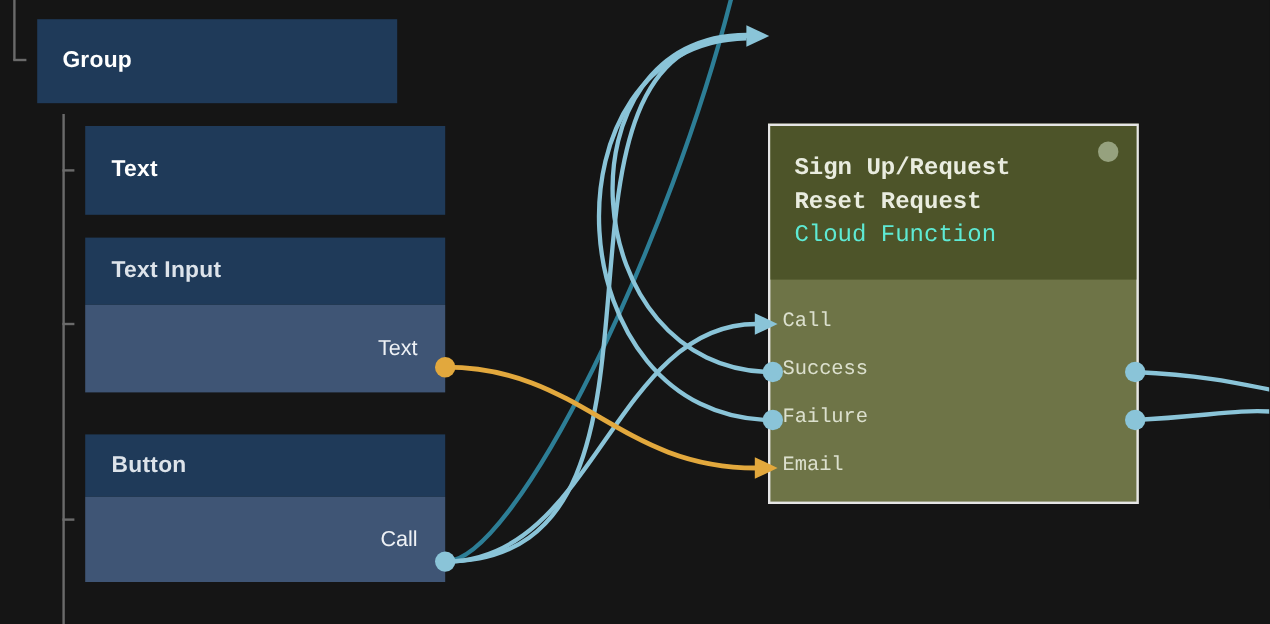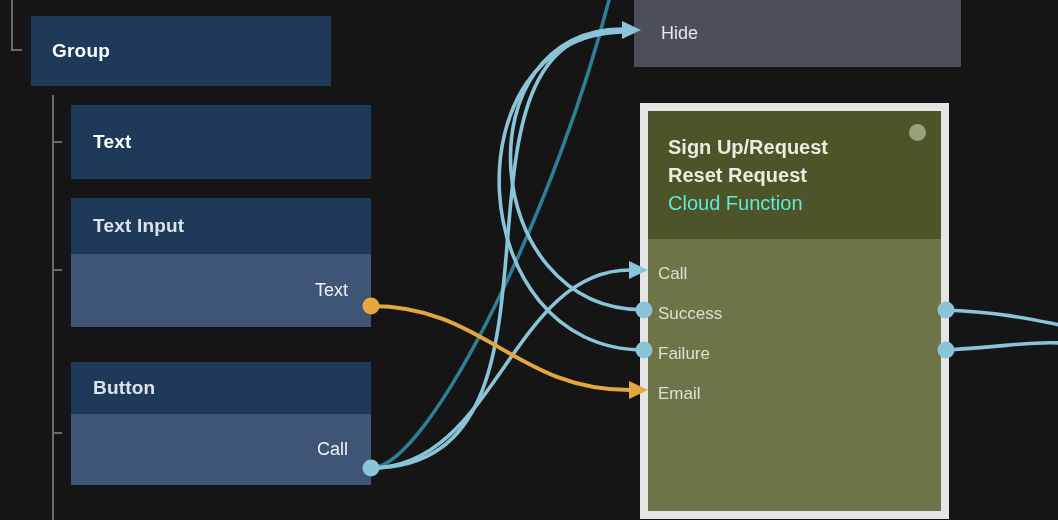--- a/index.html
+++ b/index.html
@@ -27,22 +27,22 @@
     background:#3f5575;display:flex;align-items:center;justify-content:flex-end;
     padding-right:23px;color:#eef1f5;font-size:18px;font-weight:500;
   }
   
   .gnode{
     position:absolute;background:#4a4f59;display:flex;align-items:center;
     padding-left:27px;color:#e3e6ea;font-size:18px;font-weight:500;
   }
   
   .fnode{
-    position:absolute;left:640px;top:103px;width:309px;height:416px;
-    border:8px solid #e5e5e5;box-sizing:border-box;background:#6e7447;
+    position:absolute;left:640px;top:103px;width:309px;height:317px;
+    border:2px solid #e5e5e5;box-sizing:border-box;background:#6e7447;font-family:Liberation Mono, monospace;
   }
   .fnode .fhdr{
     position:relative;height:128px;background:#4d5429;box-sizing:border-box;
     padding:22px 0 0 20px;
   }
   .fnode .ftitle{color:#e9ecdf;font-size:20px;font-weight:700;line-height:28px;}
   .fnode .fsub{color:#5eead4;font-size:20px;font-weight:400;line-height:28px;}
   .fnode .status{
     position:absolute;top:13px;right:15px;width:17px;height:17px;border-radius:50%;
     background:#96a17e;
@@ -83,23 +83,20 @@
       </div>
     </div>
 
     <div class="split-node" style="left:71px;top:362px;width:300px;">
       <div class="hdr" style="height:52px;">Button</div>
       <div class="bdy" style="height:71px;">
         <span>Call</span>
       </div>
     </div>
 
-    <div class="gnode" style="left:634px;top:0;width:300px;height:67px;">
-      <span>Hide</span>
-    </div>
 
     <div class="fnode">
       <div class="fhdr">
         <div class="ftitle">Sign Up/Request</div>
         <div class="ftitle">Reset Request</div>
         <div class="fsub">Cloud Function</div>
         <div class="status"></div>
       </div>
 
       <span class="port" style="top:163px;">Call</span>

